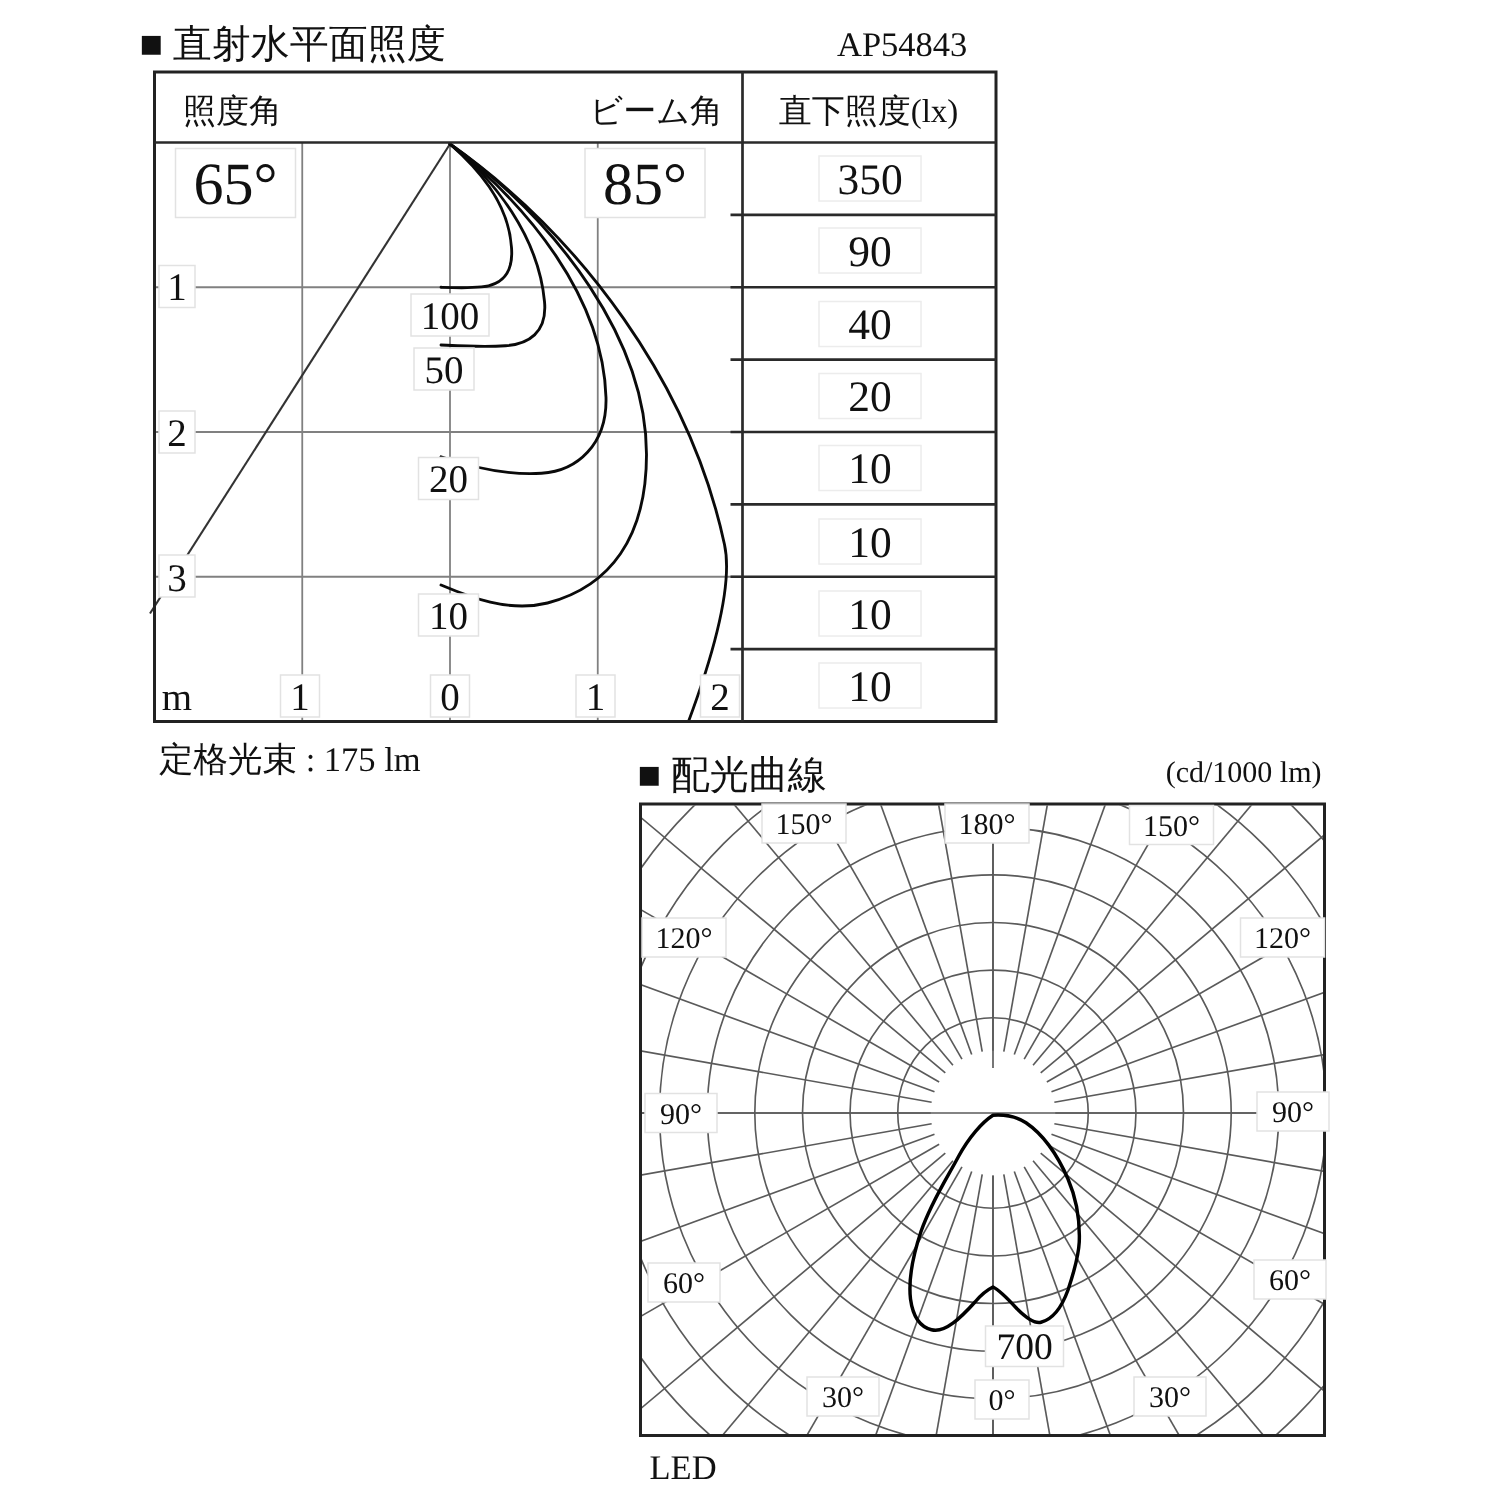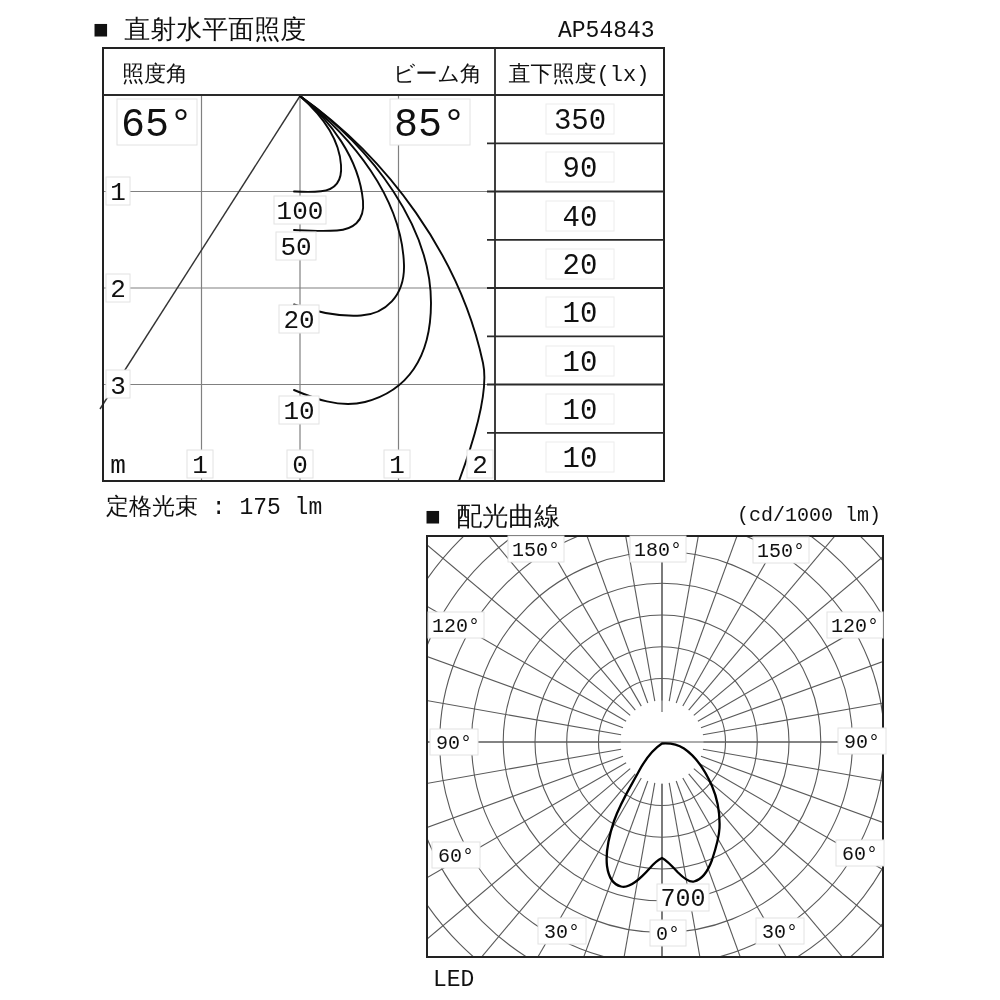--- a/index.html
+++ b/index.html
@@ -1,17 +1,17 @@
 <!DOCTYPE html>
 <html><head>
 <meta charset="utf-8">
 <style>
   html,body{margin:0;padding:0;background:#ffffff;}
   .page{position:relative;width:972px;height:1000px;background:#fff;
-        font-family:Liberation Mono, monospace;color:#0369a1;}
+        font-family:Liberation Serif, serif;color:#0369a1;}
   svg text{fill:#111;}
   .t-title{font-size:26px;}
   .t-code{font-size:23px;}
   .t-head{font-size:22px;}
   .t-big{font-size:40px;}
   .t-iso{font-size:26px;}
   .t-tick{font-size:26px;}
   .t-val{font-size:29px;}
   .t-flux{font-size:23px;}
   .t-unit{font-size:20px;}

